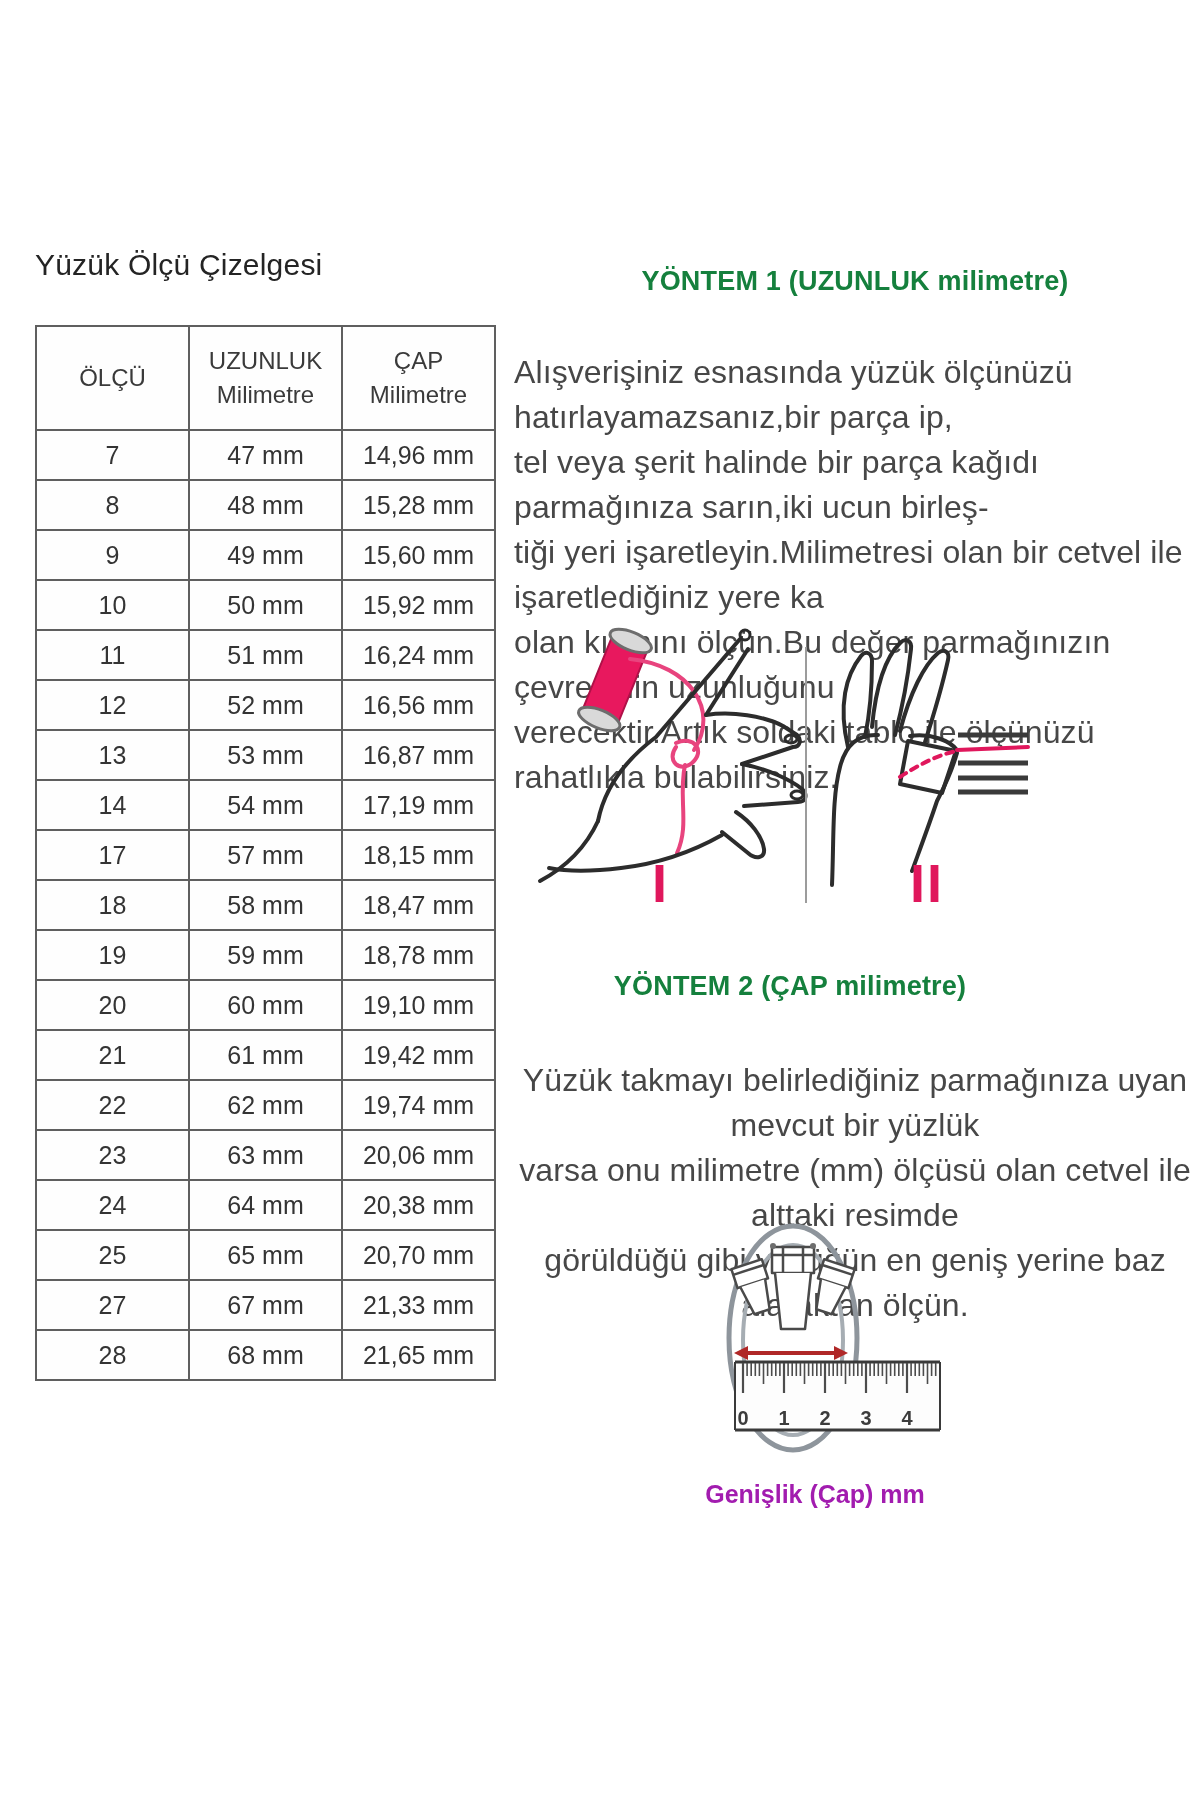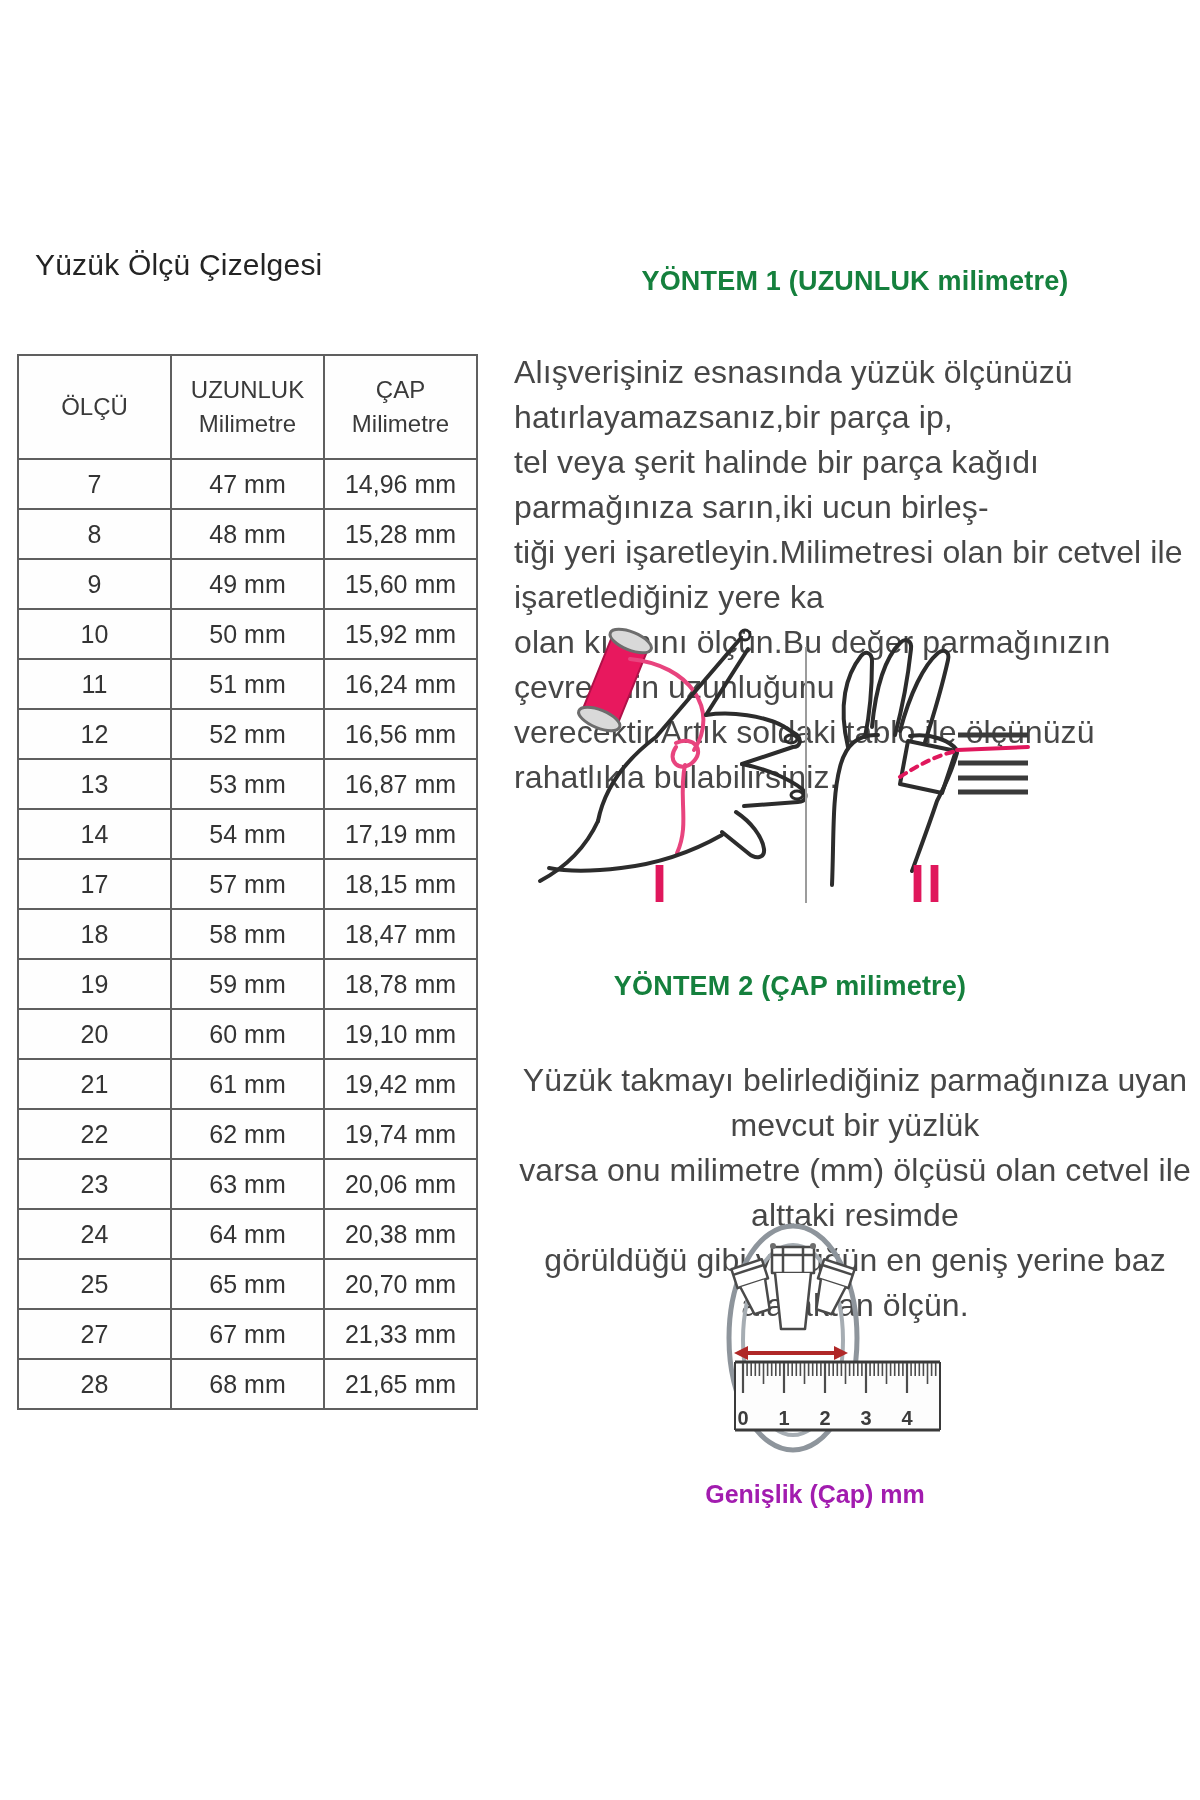--- a/index.html
+++ b/index.html
@@ -8,23 +8,22 @@
     font-family:"Liberation Sans","DejaVu Sans",sans-serif;color:#333;
     overflow:hidden;
   }
   .abs{position:absolute;}
   
   .doc-title{
     left:35px;top:248px;font-size:30px;font-weight:normal;color:#242424;
     letter-spacing:0.2px;
   }
   table.size-table{
-    left:17px;top:325px;border-collapse:collapse;table-layout:fixed;
+    left:35px;top:325px;border-collapse:collapse;table-layout:fixed;
     width:458px;
-    margin-top:29px;
   }
   table.size-table col{width:153px;}
   table.size-table th,table.size-table td{
     border:2px solid #5f5f5f;text-align:center;vertical-align:middle;
     background:#fefefe;
   }
   table.size-table th{
     height:100px;font-size:24px;font-weight:normal;color:#3a3a3a;line-height:34px;
   }
   table.size-table td{height:46px;font-size:25px;color:#343434;}

